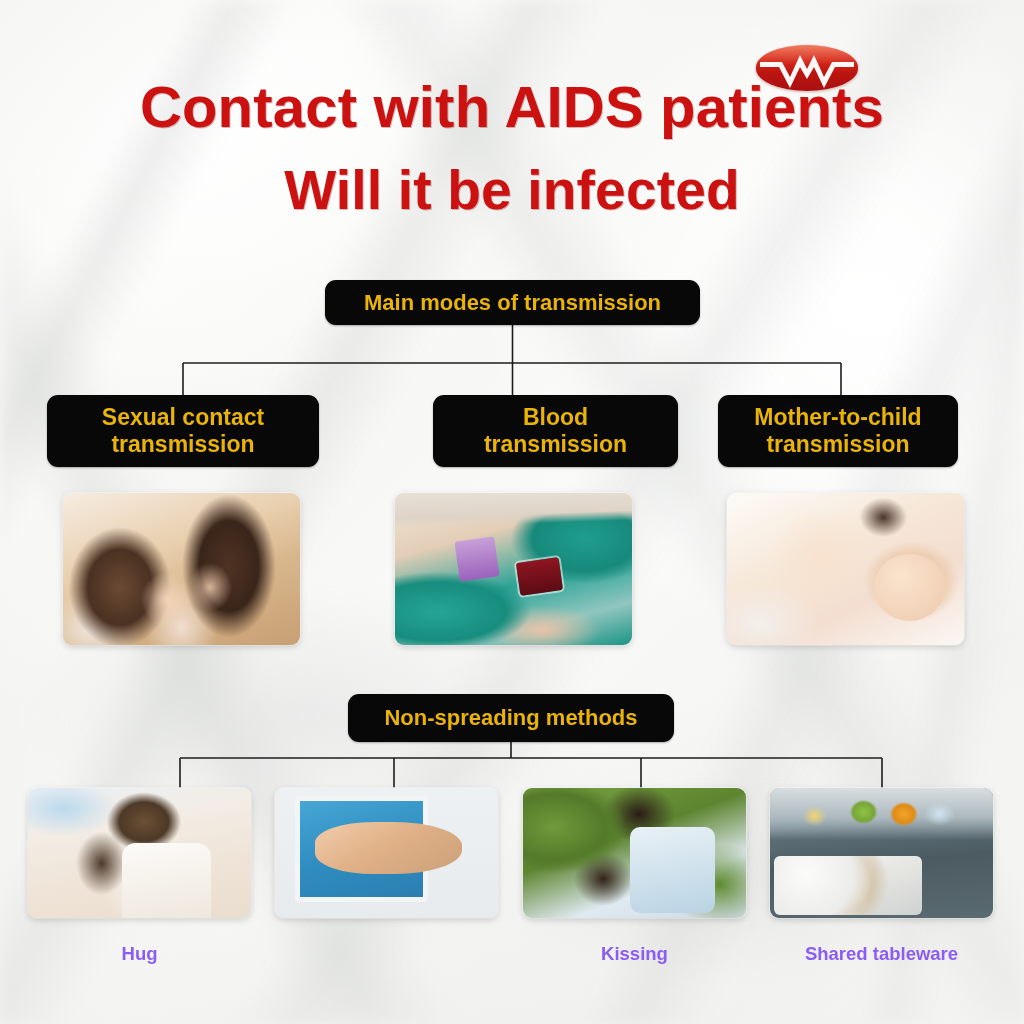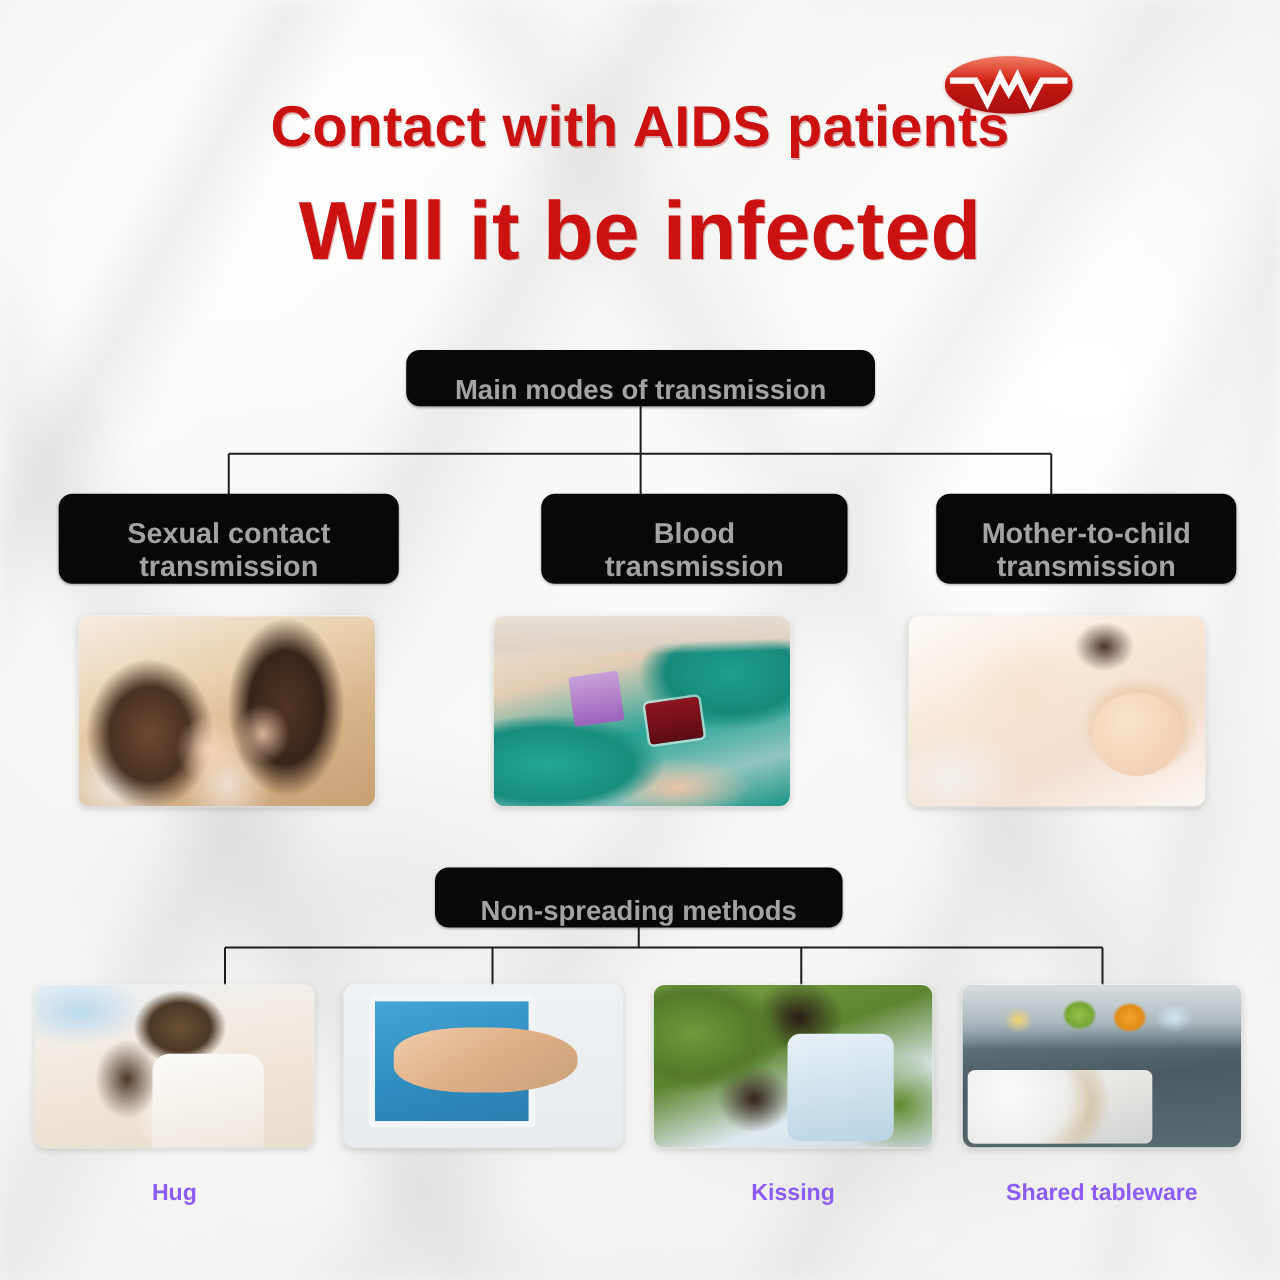--- a/index.html
+++ b/index.html
@@ -52,22 +52,22 @@
   
   .header { position:absolute; left:0; right:0; top:78px; text-align:center; }
   .title-line {
     color:#CC1111;
     font-weight:bold;
     letter-spacing:.2px;
     text-shadow:1px 1px 0 rgba(140,12,12,.30);
     line-height:1.0;
     white-space:nowrap;
   }
-  .title-1 { font-size:46px; }
-  .title-2 { font-size:66px; margin-top:27px; }
+  .title-1 { font-size:58px; }
+  .title-2 { font-size:55px; margin-top:27px; }
 
   
   .logo {
     position:absolute;
     left:756px; top:45px;
     width:102px; height:46px;
     border-radius:50% / 48%;
     background:linear-gradient(180deg,#e8441f 0%, #d32315 38%, #bb1410 62%, #a81010 100%);
     box-shadow:0 1px 3px rgba(120,18,10,.35);
     overflow:hidden;
@@ -79,36 +79,36 @@
   }
   .logo svg { position:absolute; inset:0; width:100%; height:100%; }
 
   
   .wires { position:absolute; inset:0; pointer-events:none; }
 
   
   .chip {
     position:absolute;
     background:#080808;
-    color:#a3a3a3;
+    color:#eab308;
     border-radius:11px;
-    display:flex; align-items:flex-end; justify-content:center;
+    display:flex; align-items:center; justify-content:center;
     text-align:center;
     font-weight:bold;
     line-height:1.17;
     padding:0 14px;
     box-shadow:0 1px 2px rgba(0,0,0,.30);
   }
   .chip-root   { font-size:22px; }
   .chip-branch { font-size:23px; }
 
   #node-main      { left:325px; top:280px;  width:375px; height:45px; }
   #node-sexual    { left:47px;  top:395px;  width:272px; height:72px; }
   #node-blood     { left:389px; top:395px;  width:245px; height:72px;margin-left:44px; }
-  #node-mother    { left:718px; top:395px;  width:240px; height:72px;margin-left:31px; }
+  #node-mother    { left:718px; top:395px;  width:240px; height:72px; }
   #node-nonspread { left:348px; top:694px;  width:326px; height:48px; }
 
   
   .photo {
     position:absolute;
     border-radius:9px;
     overflow:hidden;
     background:#efefee;
     box-shadow:0 2px 6px rgba(60,60,60,.22), 0 0 0 1px rgba(255,255,255,.7);
   }

